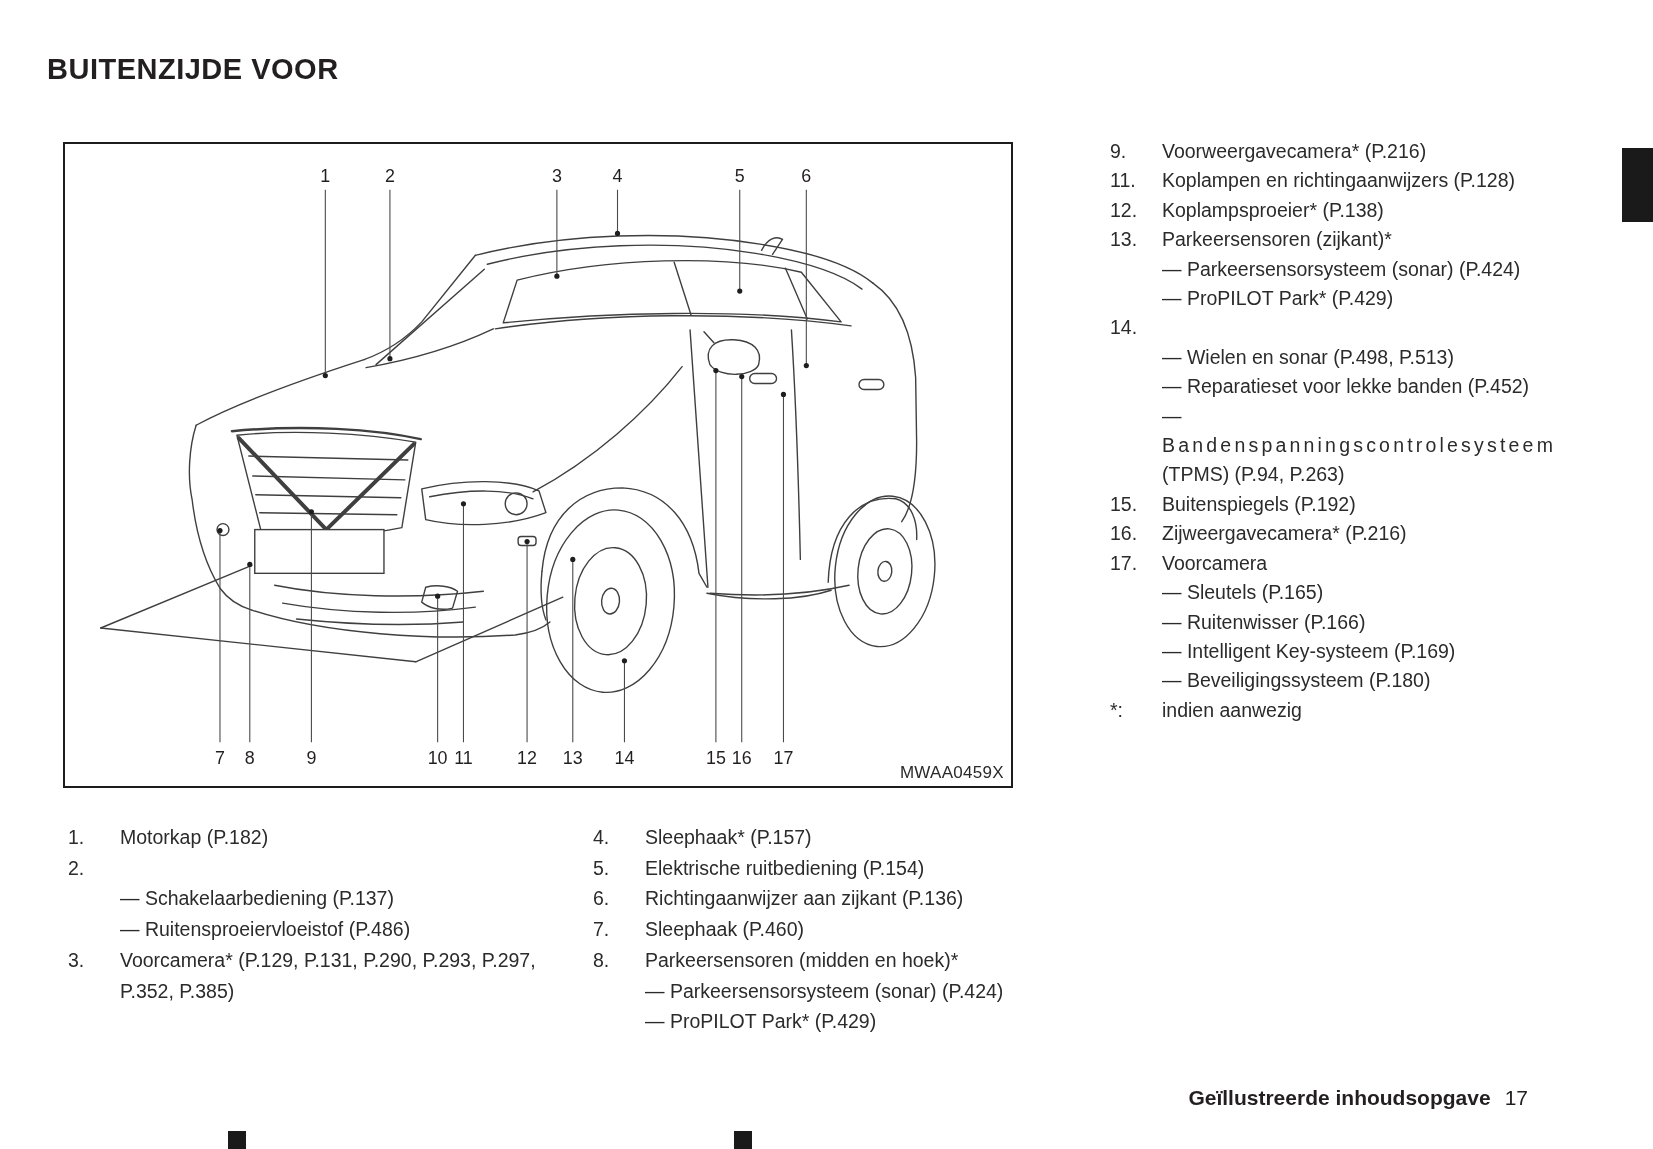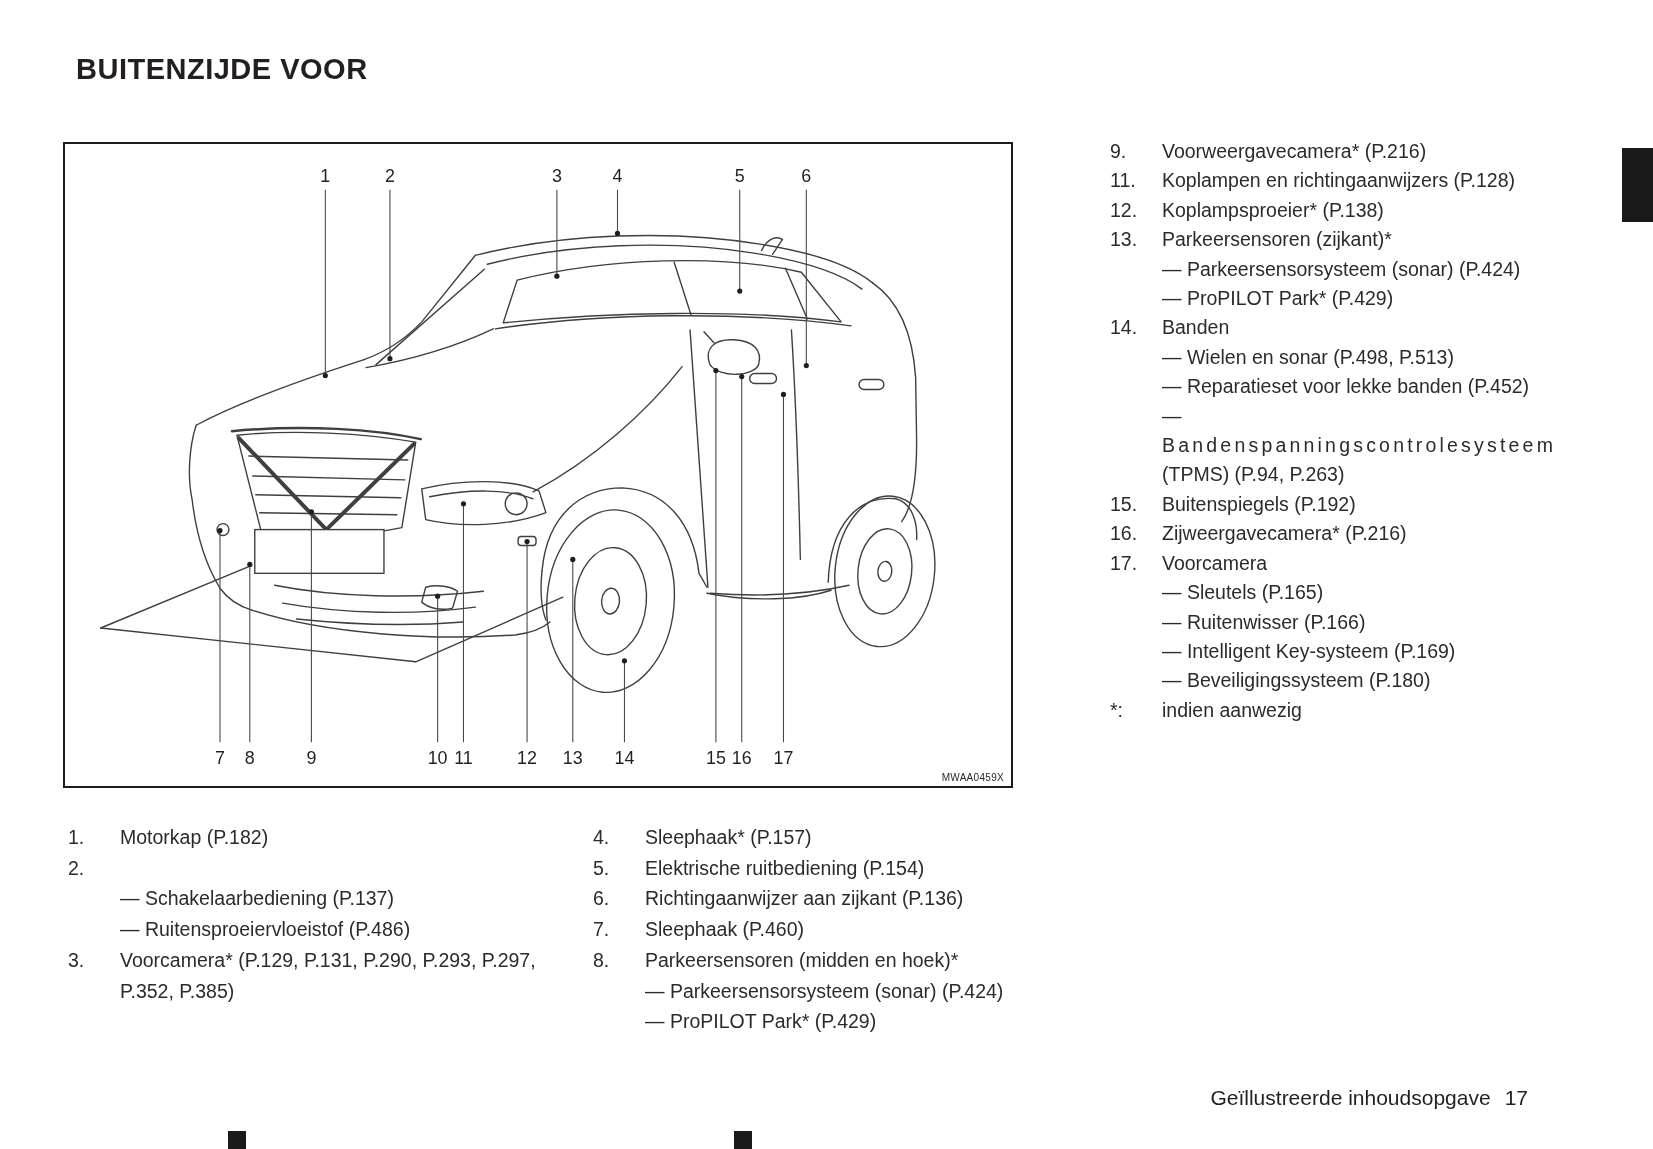--- a/index.html
+++ b/index.html
@@ -1,29 +1,29 @@
 <!DOCTYPE html>
 <html><head>
 <meta charset="utf-8">
 <style>
   html,body{margin:0;padding:0;background:#ffffff;}
   body{
     width:1653px;height:1149px;position:relative;overflow:hidden;
     font-family:"Liberation Sans", sans-serif;color:#231f20;
   }
   .page-title{
-    position:absolute;left:76px;top:34px;
+    position:absolute;left:47px;top:34px;
     font-size:29px;font-weight:bold;letter-spacing:.5px;
   }
   .diagram-box{
     position:absolute;left:63px;top:142px;width:950px;height:646px;
     border:2px solid #1c1c1c;box-sizing:border-box;background:#fff;
   }
   .figure-code{
-    position:absolute;right:7px;bottom:3px;font-size:10px;letter-spacing:.3px;color:#2a2a2a;
+    position:absolute;right:7px;bottom:3px;font-size:17px;letter-spacing:.3px;color:#2a2a2a;
   }
   svg{display:block;width:100%;height:100%;}
   .ln{fill:none;stroke:#3f3f3f;stroke-width:1.4;stroke-linecap:round;stroke-linejoin:round;}
   .thick{stroke-width:4;}
   .med{stroke-width:2.4;}
   .lead{fill:none;stroke:#4a4a4a;stroke-width:1.1;}
   .dot{fill:#1e1e1e;stroke:none;}
   .callout{font-family:"Liberation Sans",sans-serif;font-size:18px;fill:#231f20;text-anchor:middle;}
   .plate{fill:#ffffff;stroke:#3f3f3f;stroke-width:1.4;}
 
@@ -34,21 +34,21 @@
   .plist .txt{flex:1;}
   .plist .row.sub{padding-left:52px;display:block;}
   .list-left{left:68px;top:822px;width:482px;}
   .list-mid{left:593px;top:822px;width:445px;}
   .list-right{left:1110px;top:137px;width:440px;}
   .spaced{letter-spacing:3.2px;}
 
   .footer{
     position:absolute;top:1086px;right:125px;font-size:21px;white-space:nowrap;
   }
-  .footer .sec{font-weight:normal;}
+  .footer .sec{font-weight:bold;}
   .footer .pg{margin-left:14px;font-weight:normal;}
   .thumb-tab{
     position:absolute;left:1622px;top:148px;width:31px;height:74px;background:#1a1a1a;
   }
   .print-mark{position:absolute;top:1131px;width:18px;height:18px;background:#1a1a1a;}
   .print-mark.m1{left:228px;}
   .print-mark.m2{left:734px;}
 </style>
 </head>
 <body>
@@ -261,21 +261,20 @@
     <span class="txt">Parkeersensoren (zijkant)*</span>
   </div>
   <div class="row sub">
     <span class="txt">— Parkeersensorsysteem (sonar) (P.424)</span>
   </div>
   <div class="row sub">
     <span class="txt">— ProPILOT Park* (P.429)</span>
   </div>
   <div class="row">
     <span class="num">14.</span>
-    <span class="txt">Banden</span>
   </div>
   <div class="row sub">
     <span class="txt">— Wielen en sonar (P.498, P.513)</span>
   </div>
   <div class="row sub">
     <span class="txt">— Reparatieset voor lekke banden (P.452)</span>
   </div>
   <div class="row sub">
     <span class="txt"><span>—</span> <span class="spaced">Bandenspanningscontrolesysteem</span> <span>(TPMS) (P.94, P.263)</span></span>
   </div>

